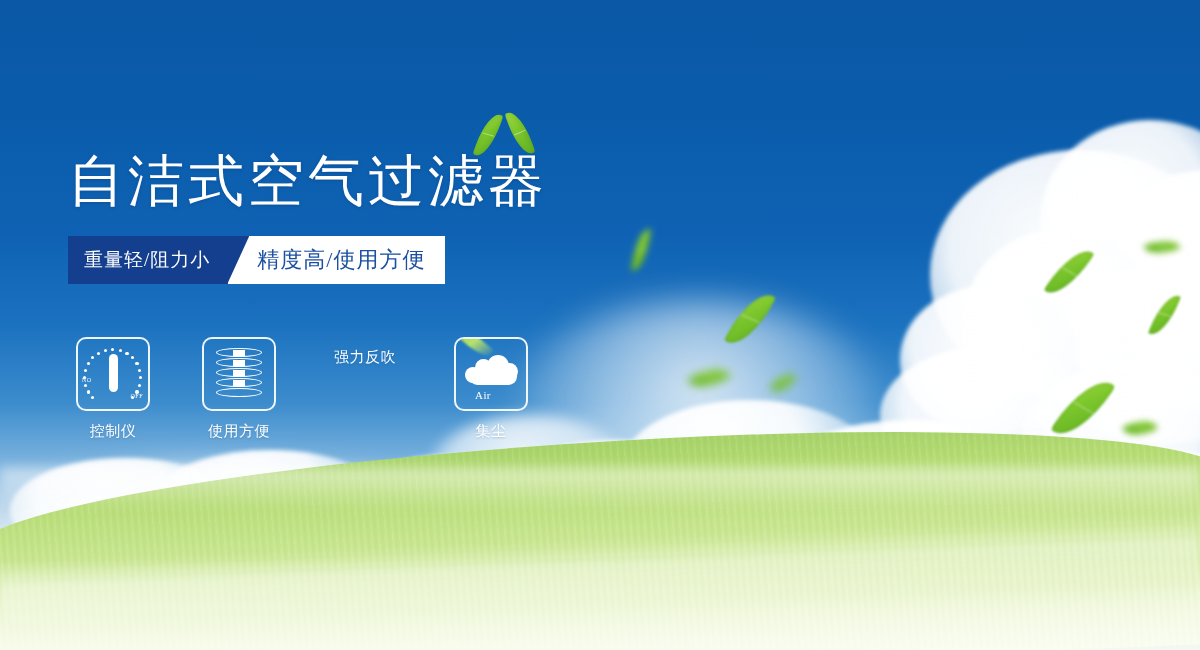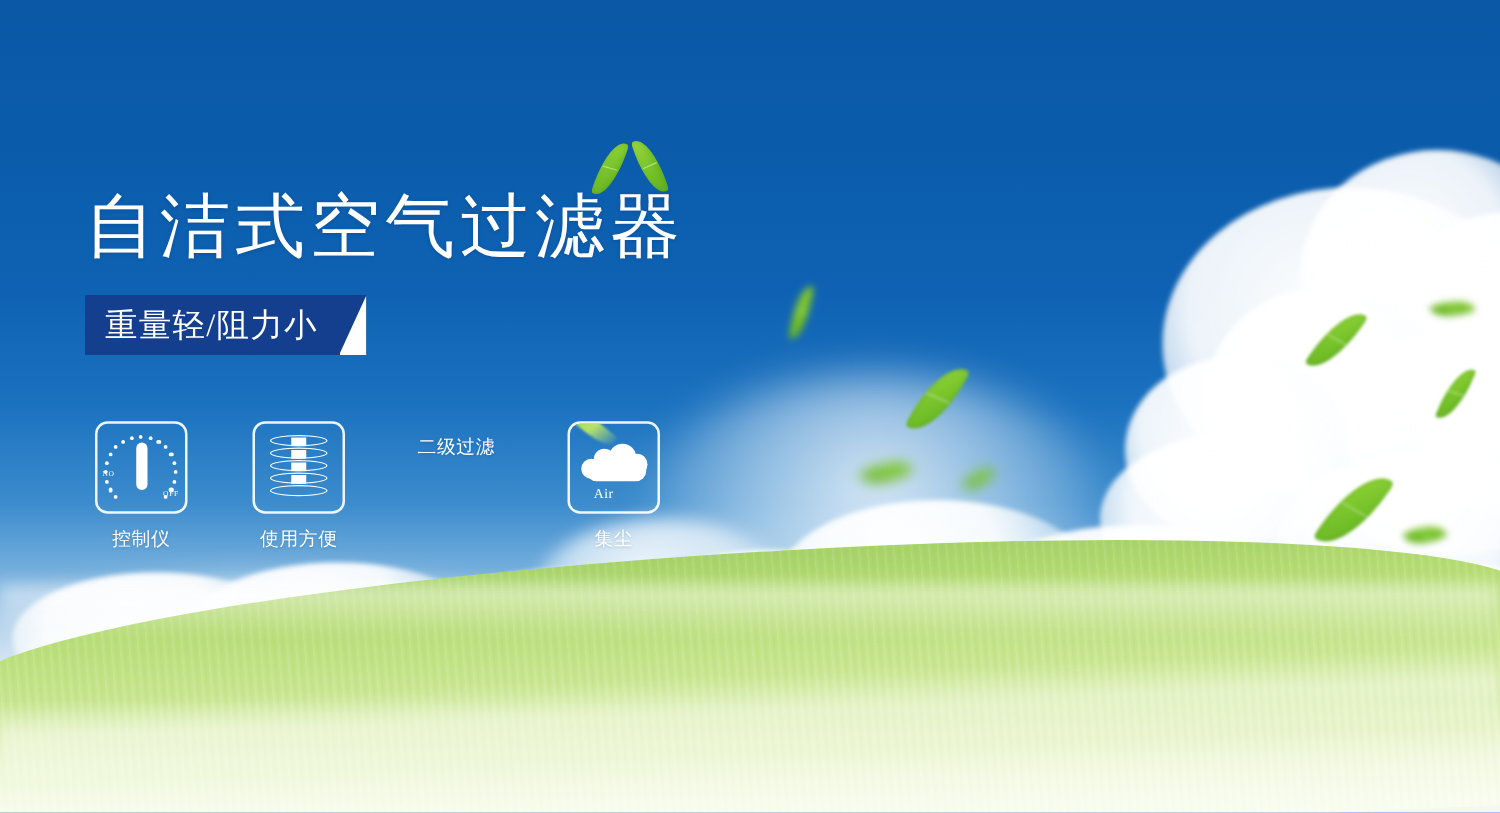--- a/index.html
+++ b/index.html
@@ -195,21 +195,21 @@
     position: absolute;
     left: 68px;
     top: 236px;
     height: 48px;
     display: flex;
     align-items: stretch;
   }
   .sub-left {
     background: #133f8e;
     color: #ffffff;
-    font-size: 26px;
+    font-size: 19px;
     letter-spacing: 1px;
     padding: 0 18px 0 16px;
     display: flex;
     align-items: center;
     position: relative;
     z-index: 2;
   }
   .sub-wedge {
     width: 22px;
     background: #133f8e;
@@ -403,20 +403,21 @@
   <div class="leaf blur2" style="left:1132px; top:412px; width:16px; height:32px; transform:rotate(65deg);"></div>
 
   <div class="leaf" id="sp1"></div>
   <div class="leaf" id="sp2"></div>
 
   <div class="title">自洁式空气过滤器</div>
 
   <div class="subtitle">
     <div class="sub-left">重量轻/阻力小</div>
     <div class="sub-wedge"></div>
+    <div class="sub-right">精度高/使用方便</div>
   </div>
 
   <div class="features">
 
     <div class="feature">
       <div class="feat-box">
         <div class="dial">
           <div class="dot" style="left:28.0px; top:4.0px;"></div>
           <div class="dot" style="left:35.5px; top:4.9px;"></div>
           <div class="dot" style="left:42.3px; top:7.6px;"></div>
@@ -456,21 +457,21 @@
           <div class="bar" style="top:2px;  height:7px;"></div>
           <div class="bar" style="top:12px; height:7px;"></div>
           <div class="bar" style="top:22px; height:7px;"></div>
           <div class="bar" style="top:32px; height:7px;"></div>
         </div>
       </div>
       <div class="feat-caption">使用方便</div>
     </div>
 
     <div class="feature">
-      <div class="feat-caption">二级过滤</div>
+      <div class="feat-caption">强力反吹</div>
     </div>
 
     <div class="feature">
       <div class="feat-box">
         <div class="aircloud">
           <div class="streak"></div>
           <div class="puff" style="left:2px;  top:19px; width:16px; height:16px;"></div>
           <div class="puff" style="left:12px; top:11px; width:17px; height:17px;"></div>
           <div class="puff" style="left:24px; top:7px;  width:22px; height:22px;"></div>
           <div class="puff" style="left:38px; top:15px; width:17px; height:17px;"></div>

